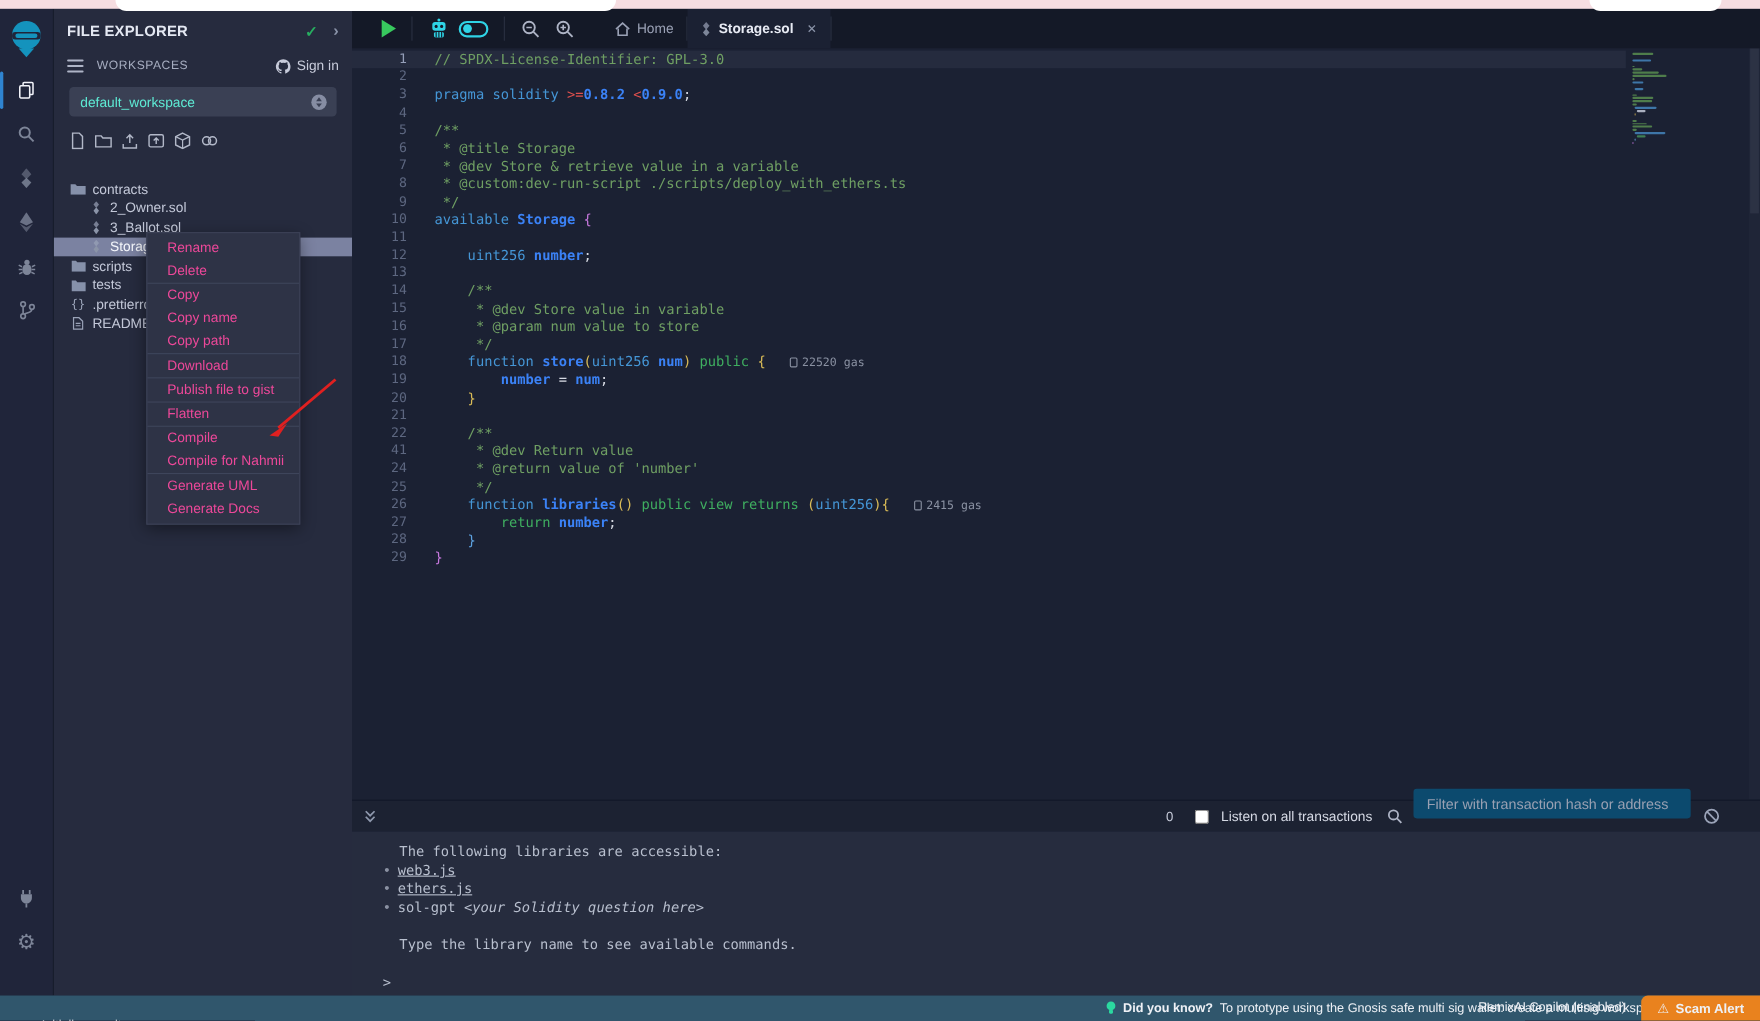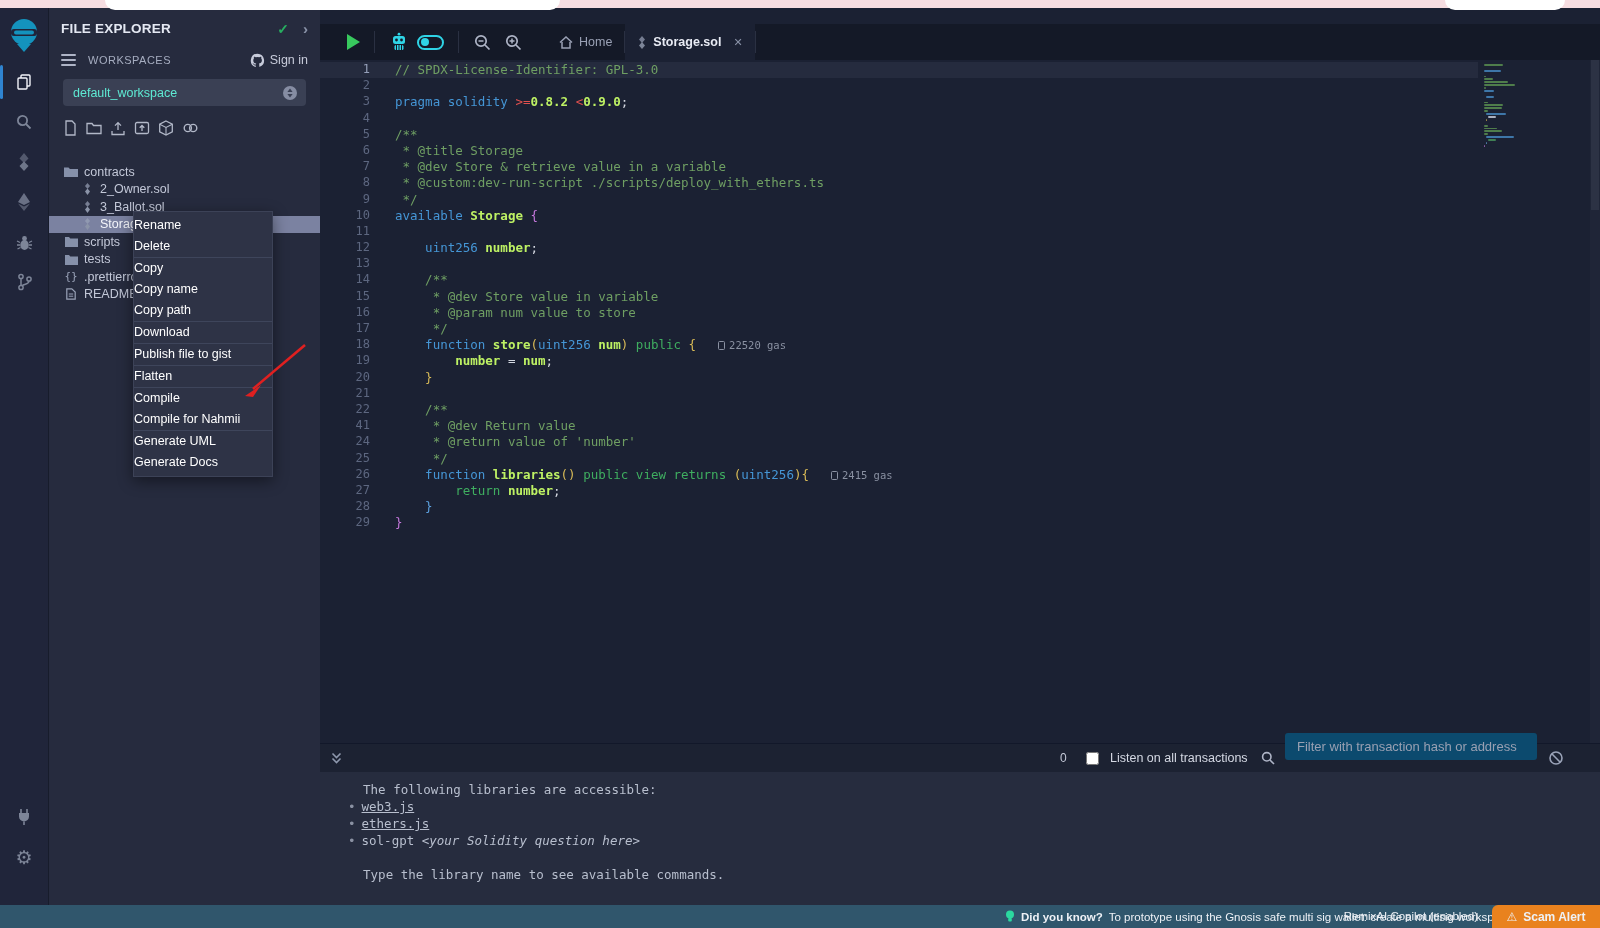--- a/index.html
+++ b/index.html
@@ -36,49 +36,49 @@
   #fe-toolbar { display:flex; gap:8px; padding:14px 0 8px 14px; color:#b2b8c8; }
   .tbico { cursor:pointer; }
   #file-tree { margin-top:19px; }
   .trow { display:flex; align-items:center; height:17.5px; font-size:12.5px; color:#c3c8d8; cursor:pointer; white-space:nowrap; }
   .trow.sel { background:#7b82a1; color:#f4f6fb; }
   .ticon { display:inline-flex; width:16px; margin-right:5px; justify-content:center; flex:none; }
   .bricon { font-family:"DejaVu Sans Mono",monospace; font-size:11px; color:#9aa3b8; }
 
   
   #context-menu { position:absolute; left:133px; top:211px; width:140px; background:#2e3346; border:1px solid #3c4257; box-shadow:0 4px 14px rgba(0,0,0,.45); z-index:40; padding:3px 0; }
-  .mitem { height:21px; line-height:21px; font-size:12.5px; color:#ffffff; cursor:pointer; white-space:nowrap; }
+  .mitem { height:21px; line-height:21px; padding-left:18px; font-size:12.5px; color:#ec4899; cursor:pointer; white-space:nowrap; }
   .mdivider { height:1px; background:#3e455b; margin:0 0; }
 
   
   #arrow { position:absolute; left:235px; top:335px; z-index:45; pointer-events:none; }
 
   
-  #main { position:absolute; left:320px; top:24px; width:1280px; height:797px; }
+  #main { position:absolute; left:320px; top:8px; width:1280px; height:797px; }
   #tabbar { position:absolute; left:0; top:0; width:100%; height:36px; background:#141927; display:flex; align-items:center; }
   .vsep { width:1px; height:22px; background:#2a3042; }
   #btn-play { width:0; height:0; border-left:13px solid #38c95e; border-top:8px solid transparent; border-bottom:8px solid transparent; margin:0 14px 0 27px; cursor:pointer; }
   #btn-robot { margin:0 8px 0 14px; cursor:pointer; }
   #toggle { width:27px; height:15px; border:2px solid #2fd4e6; border-radius:8px; position:relative; margin-right:14px; cursor:pointer; }
   #toggle i { position:absolute; left:2px; top:1.5px; width:8px; height:8px; background:#2fd4e6; border-radius:50%; }
   .magico { margin:0 6px; cursor:pointer; color:#aeb4c6; }
   .tab { display:flex; align-items:center; height:36px; padding:0 12px; font-size:12.5px; color:#9aa1b5; cursor:pointer; gap:6px; }
   .tab.active { background:#1b2133; color:#e8ebf4; font-weight:700; }
   .tab .x { margin-left:6px; font-size:11px; color:#8a93a8; font-weight:400; cursor:pointer; }
   #tab-home { margin-left:18px; }
 
   #editor { position:absolute; left:0; top:36px; width:100%; height:683px; background:#1b2133; }
   #gutter { position:absolute; left:0; top:2px; width:58px; }
   .gnum { height:16.2px; line-height:16.2px; text-align:right; font:12px "DejaVu Sans Mono",monospace; color:#5d6780; padding-right:8px; }
   .gnum.cur { color:#98a2bb; }
   #code-lines { position:absolute; left:0; top:2px; width:1158px; }
   .cline { height:16.2px; line-height:16.2px; font:12.5px "DejaVu Sans Mono",monospace; white-space:pre; padding-left:75px; }
   .cline.cur { background:rgba(130,140,170,.10); }
   .cm{color:#6f9f63} .kw{color:#4596d6} .op{color:#e0504e}
-  .idf{color:#bef264;font-weight:bold} .grn{color:#3fae60}
+  .idf{color:#3b82f6;font-weight:bold} .grn{color:#3fae60}
   .b1{color:#c678dd} .b2{color:#d9bb57} .b3{color:#5da2e0} .pln{color:#d5d9e2}
   .gasw { color:#8a91a2; font-size:10.5px; margin-left:22px; font-weight:normal; }
   .pump { display:inline-block; width:7px; height:9px; border:1px solid #8a91a2; border-radius:1.5px; margin-right:4px; vertical-align:-1px; }
   #minimap { position:absolute; left:1158px; top:4px; width:70px; padding-left:6px; }
   .mmrow { height:1.9px; margin-bottom:1px; border-radius:1px; }
   #scrollbar { position:absolute; right:0; top:0; width:10px; height:683px; background:rgba(255,255,255,.02); cursor:pointer; }
   #scrollthumb { position:absolute; right:1px; top:0; width:8px; height:150px; background:rgba(200,210,230,.08); }
 
   
   #termhead { position:absolute; left:0; top:719px; width:100%; height:29px; background:#1c2232; display:flex; align-items:center; border-top:1px solid #12182a; }

